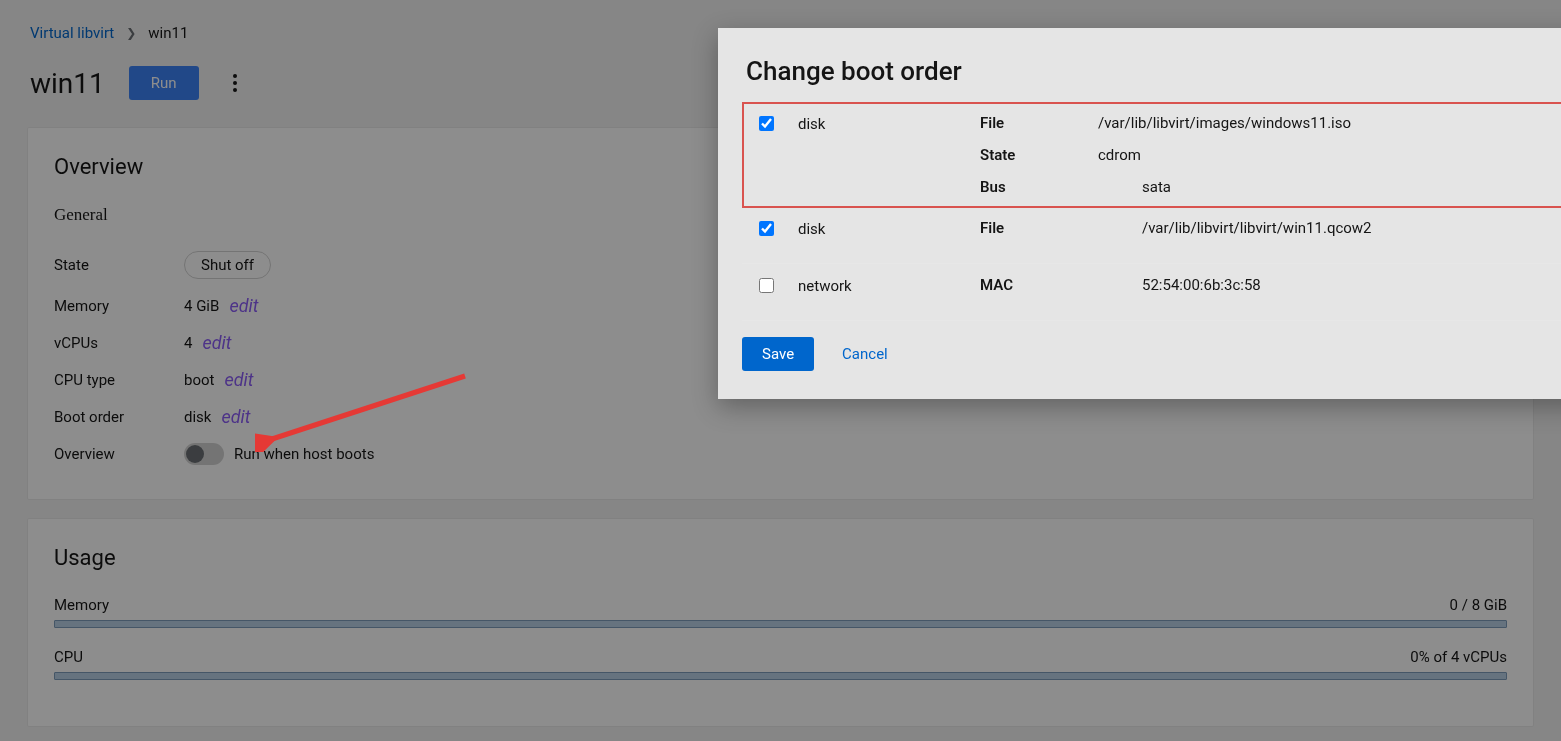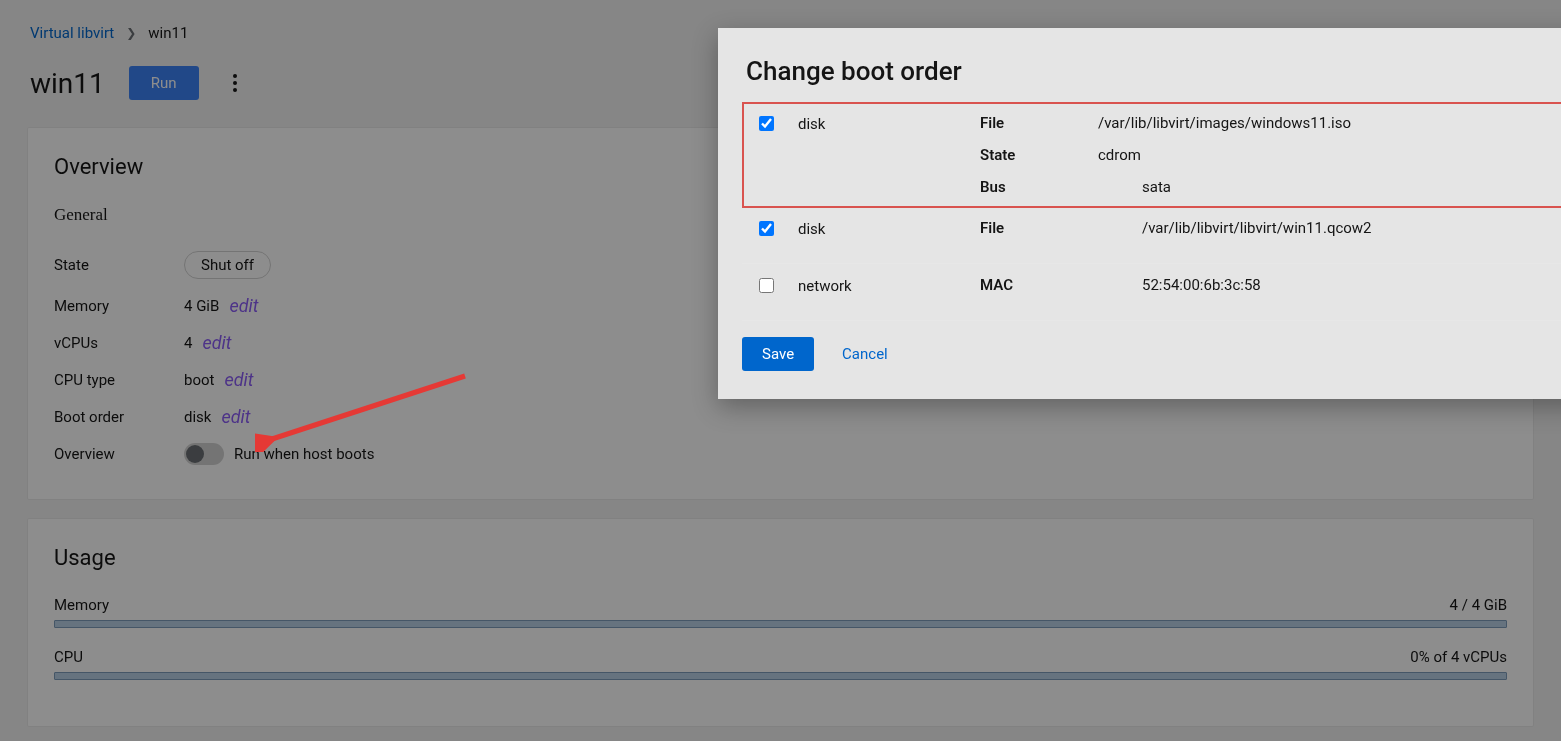--- a/index.html
+++ b/index.html
@@ -164,21 +164,21 @@
             <div class="kv-val">UEFI</div>
           </div>
         </div>
       </div>
     </div>
 
     <div class="card">
       <h2>Usage</h2>
       <div class="usage-row">
         <span>Memory</span>
-        <span>4 / 4 GiB</span>
+        <span>0 / 8 GiB</span>
       </div>
       <div class="usage-bar"></div>
       <div class="usage-row">
         <span>CPU</span>
         <span>0% of 4 vCPUs</span>
       </div>
       <div class="usage-bar"></div>
     </div>
 
   </div>

